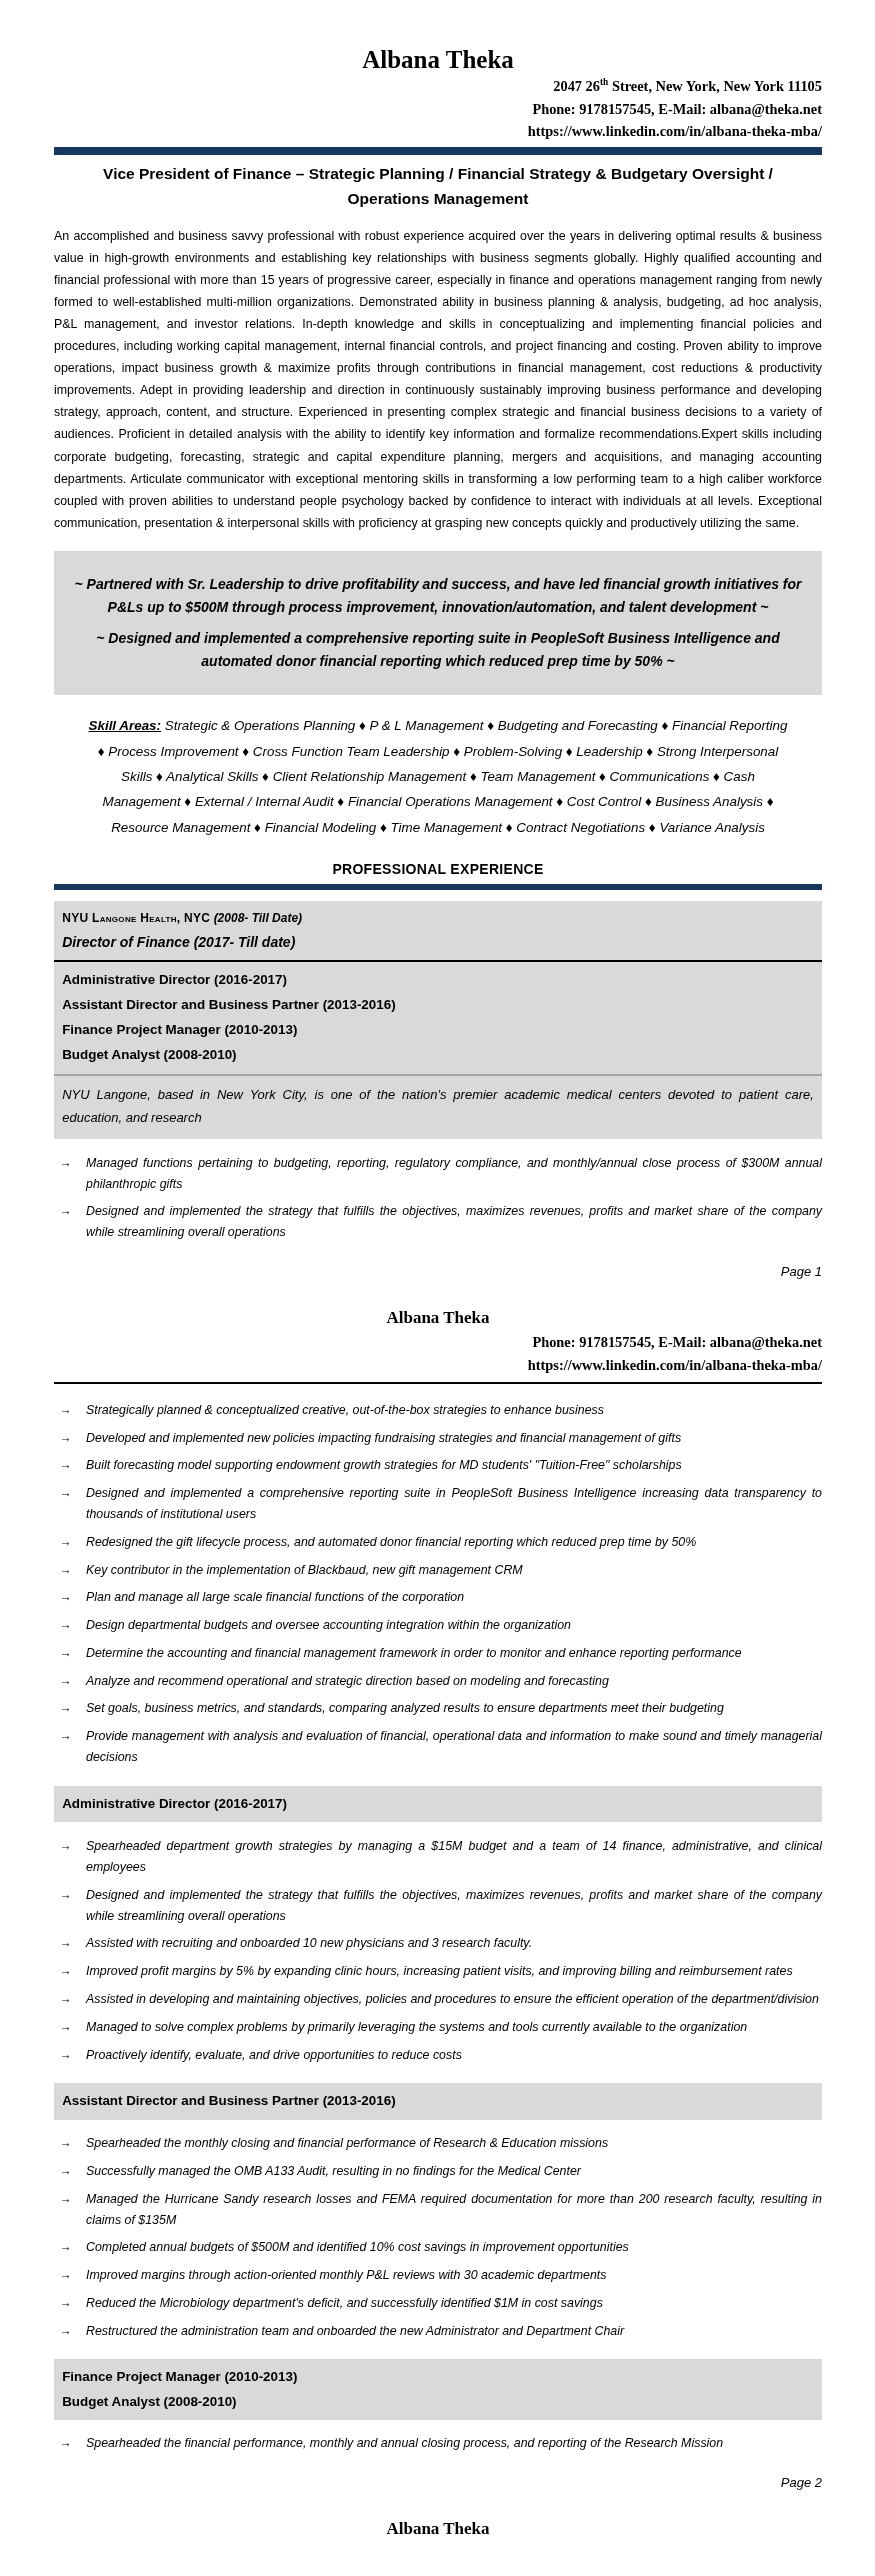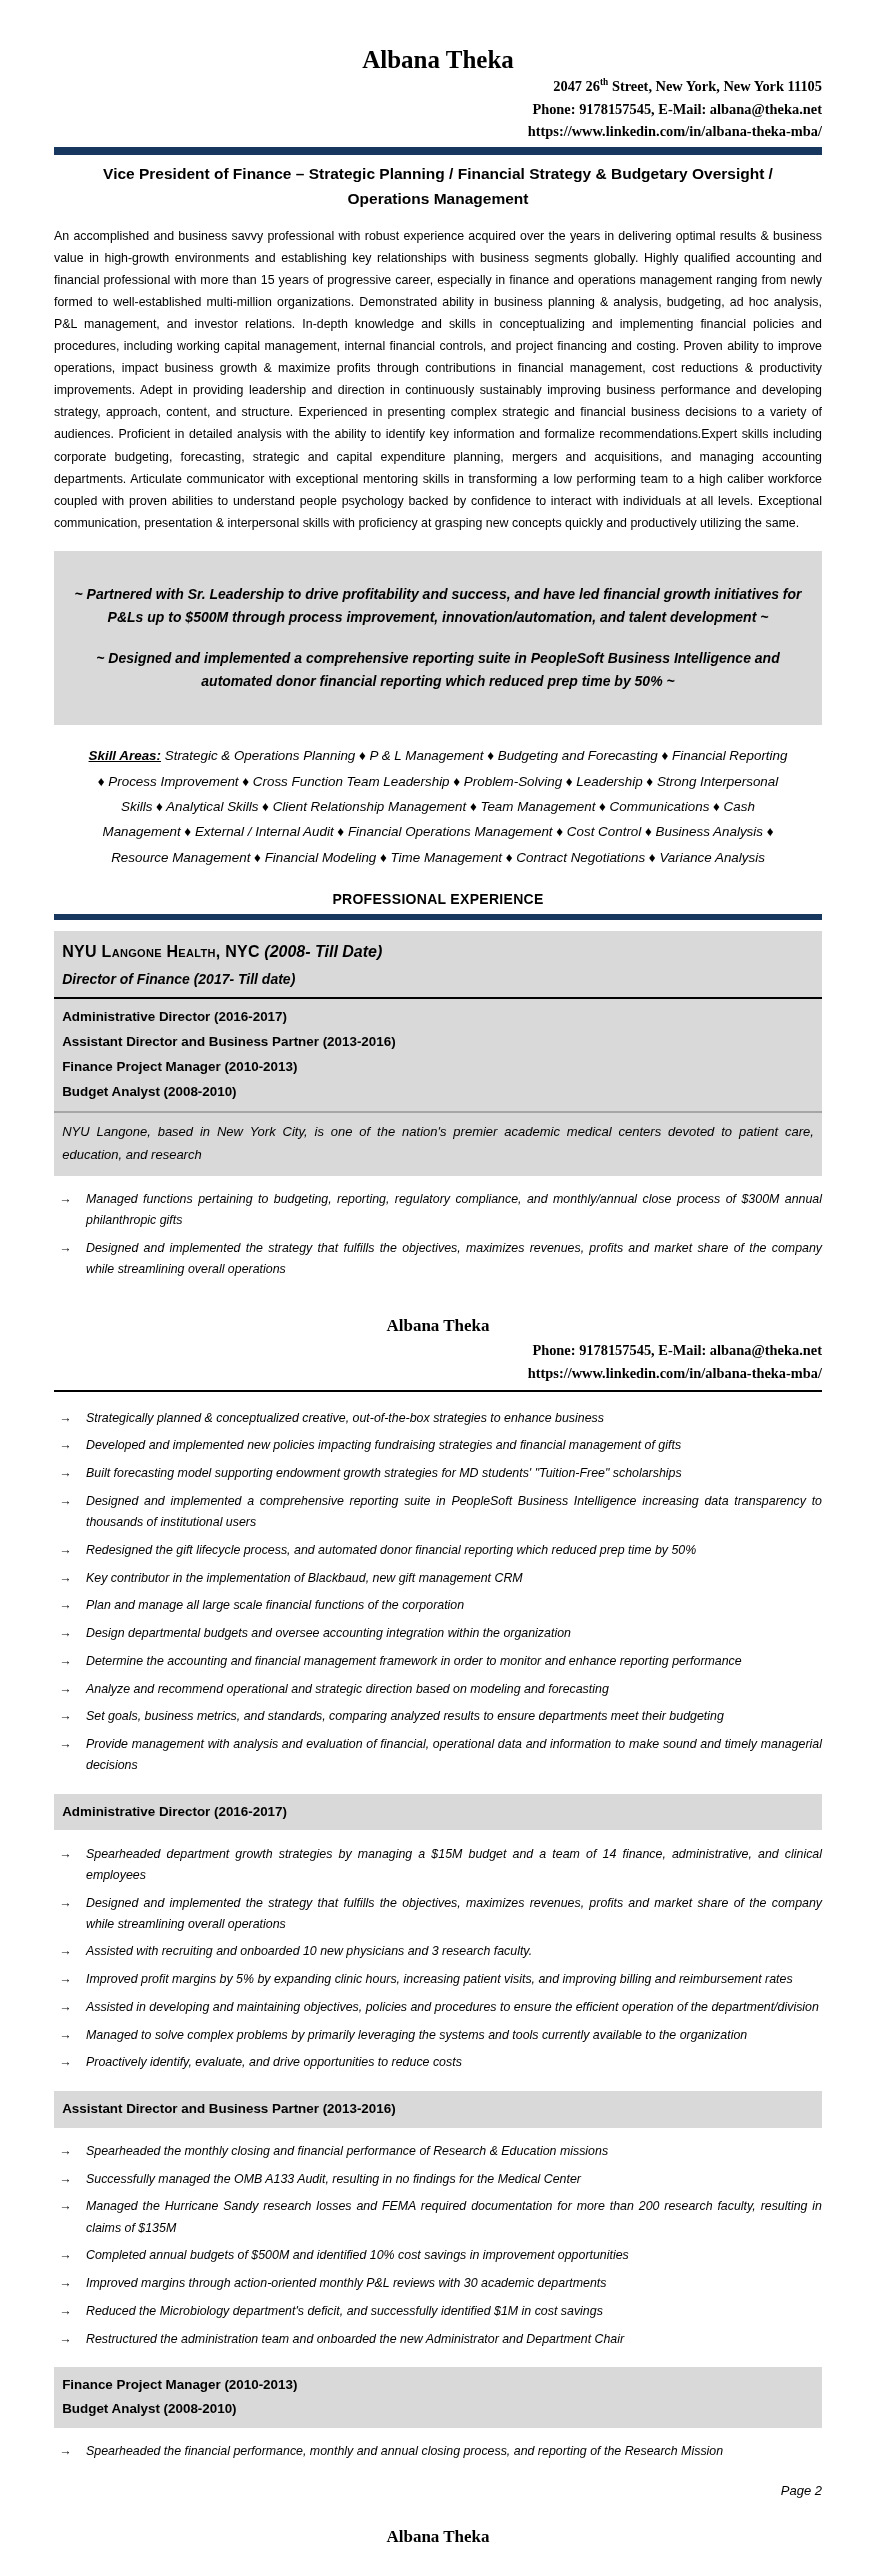--- a/index.html
+++ b/index.html
@@ -45,37 +45,37 @@
   
   .summary{
     font-size:12.4px;line-height:1.78;text-align:justify;margin-bottom:17.5px;
   }
   .quote-box{
     background:var(--gray);
     padding:13.4px 17.5px;margin-bottom:18.5px;
   }
   .quote-box p{
     font-size:14px;font-style:italic;font-weight:bold;
-    text-align:center;line-height:1.65;margin:18px 0;
+    text-align:center;line-height:1.65;margin:8px 0;
   }
   .skills{
     font-size:13.4px;font-style:italic;text-align:center;line-height:1.9;
     margin:5.2px 31px 20.6px 31px;
   }
   .skills .skills-label{font-weight:bold;text-decoration:underline;}
 
   .section-heading{
     font-size:14px;font-weight:bold;text-align:center;letter-spacing:0.3px;margin-top:13.4px;
   }
   .section-bar{height:6.2px;background:var(--navy);margin:7.2px 0 10.3px 0;}
 
   
   .company-block{background:var(--gray);}
   .company-top{padding:7.2px 8.2px 5.2px 8.2px;border-bottom:2.1px solid #000;}
-  .company-line{font-size:16px;line-height:1.7;}
+  .company-line{font-size:12px;line-height:1.7;}
   .company-name{font-variant:small-caps;font-weight:bold;letter-spacing:0.3px;}
   .company-dates{font-weight:bold;font-style:italic;}
   .role-director{font-size:14px;font-weight:bold;font-style:italic;line-height:1.7;margin-top:3.1px;}
   .company-roles{padding:6.2px 8.2px;border-bottom:2.6px solid var(--grayline);}
   .company-roles div{font-size:13.4px;font-weight:bold;line-height:1.85;}
   .company-desc{
     padding:7.2px 8.2px 9.3px 8.2px;font-size:13px;font-style:italic;
     line-height:1.8;text-align:justify;
   }
 
@@ -150,20 +150,21 @@
         <span class="arrow"></span>
         <span class="txt">Managed functions pertaining to budgeting, reporting, regulatory compliance, and monthly/annual close process of $300M annual philanthropic gifts</span>
       </div>
 
       <div class="bullet">
         <span class="arrow"></span>
         <span class="txt">Designed and implemented the strategy that fulfills the objectives, maximizes revenues, profits and market share of the company while streamlining overall operations</span>
       </div>
     </div>
 
+  <div class="page-marker">Page 1</div>
 </div>
 
 <div class="page page2">
   <div class="subhead-name">Albana Theka</div>
   <div class="contact-line">Phone: 9178157545, E-Mail: albana@theka.net</div>
   <div class="contact-line">https://www.linkedin.com/in/albana-theka-mba/</div>
   <div class="thin-rule"></div>
 
   <div class="bullets">
 

